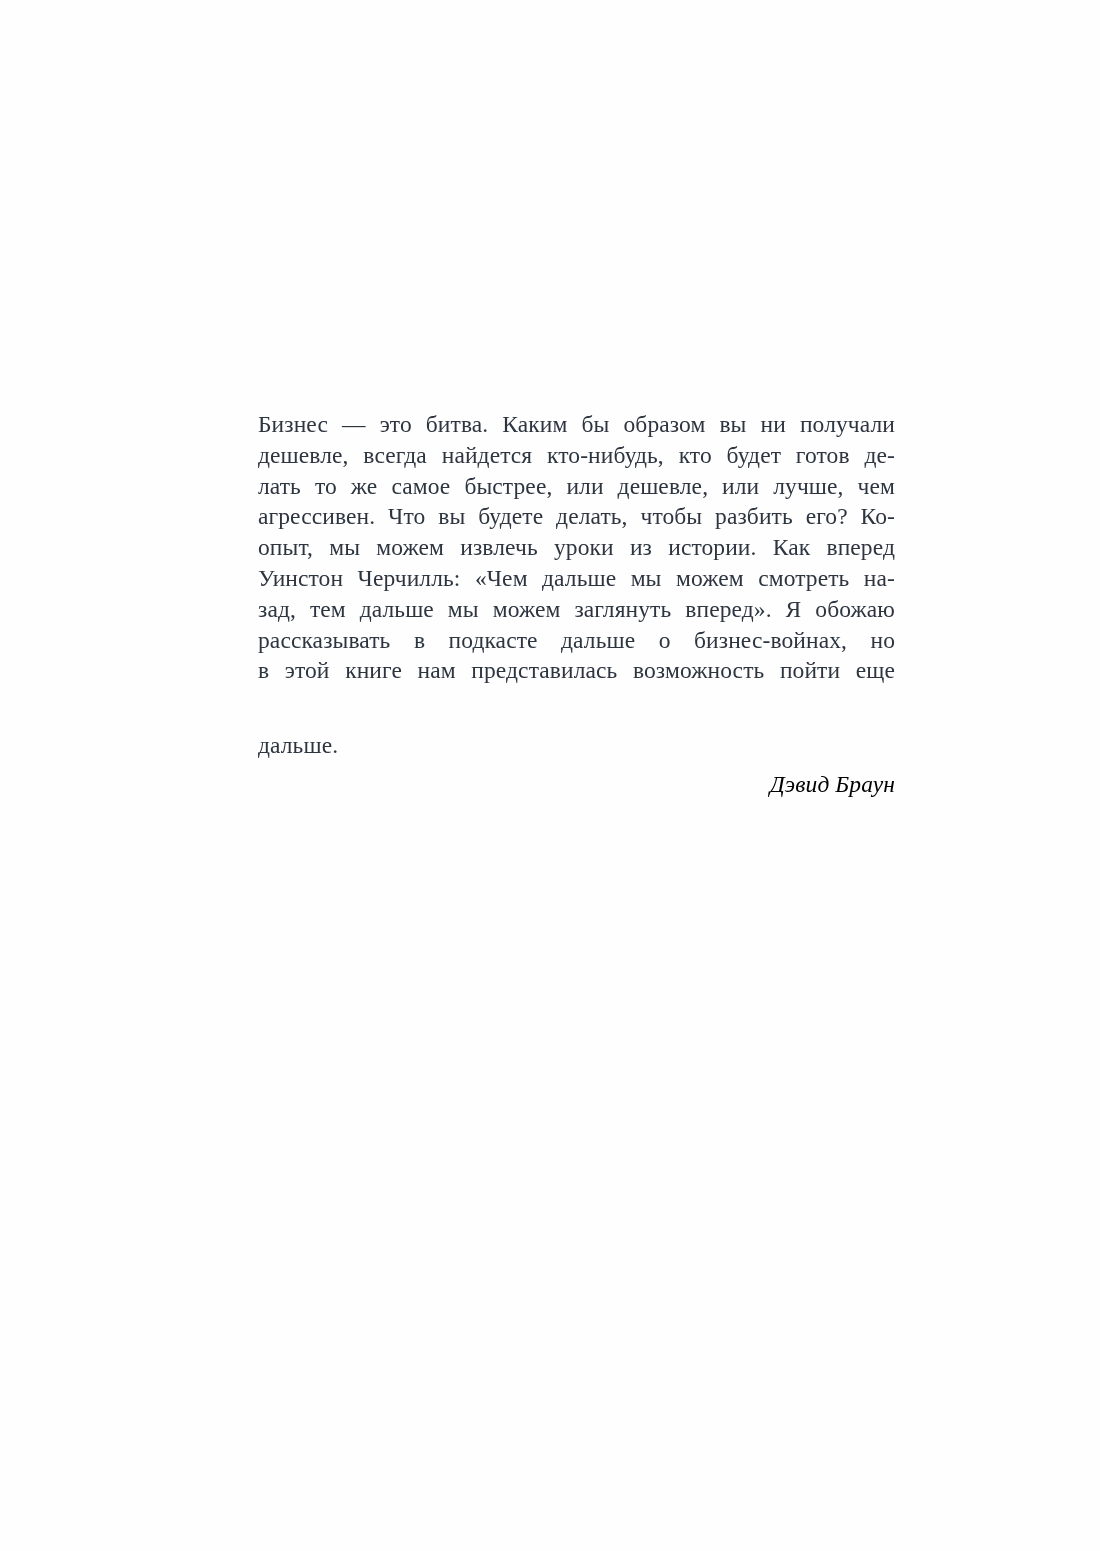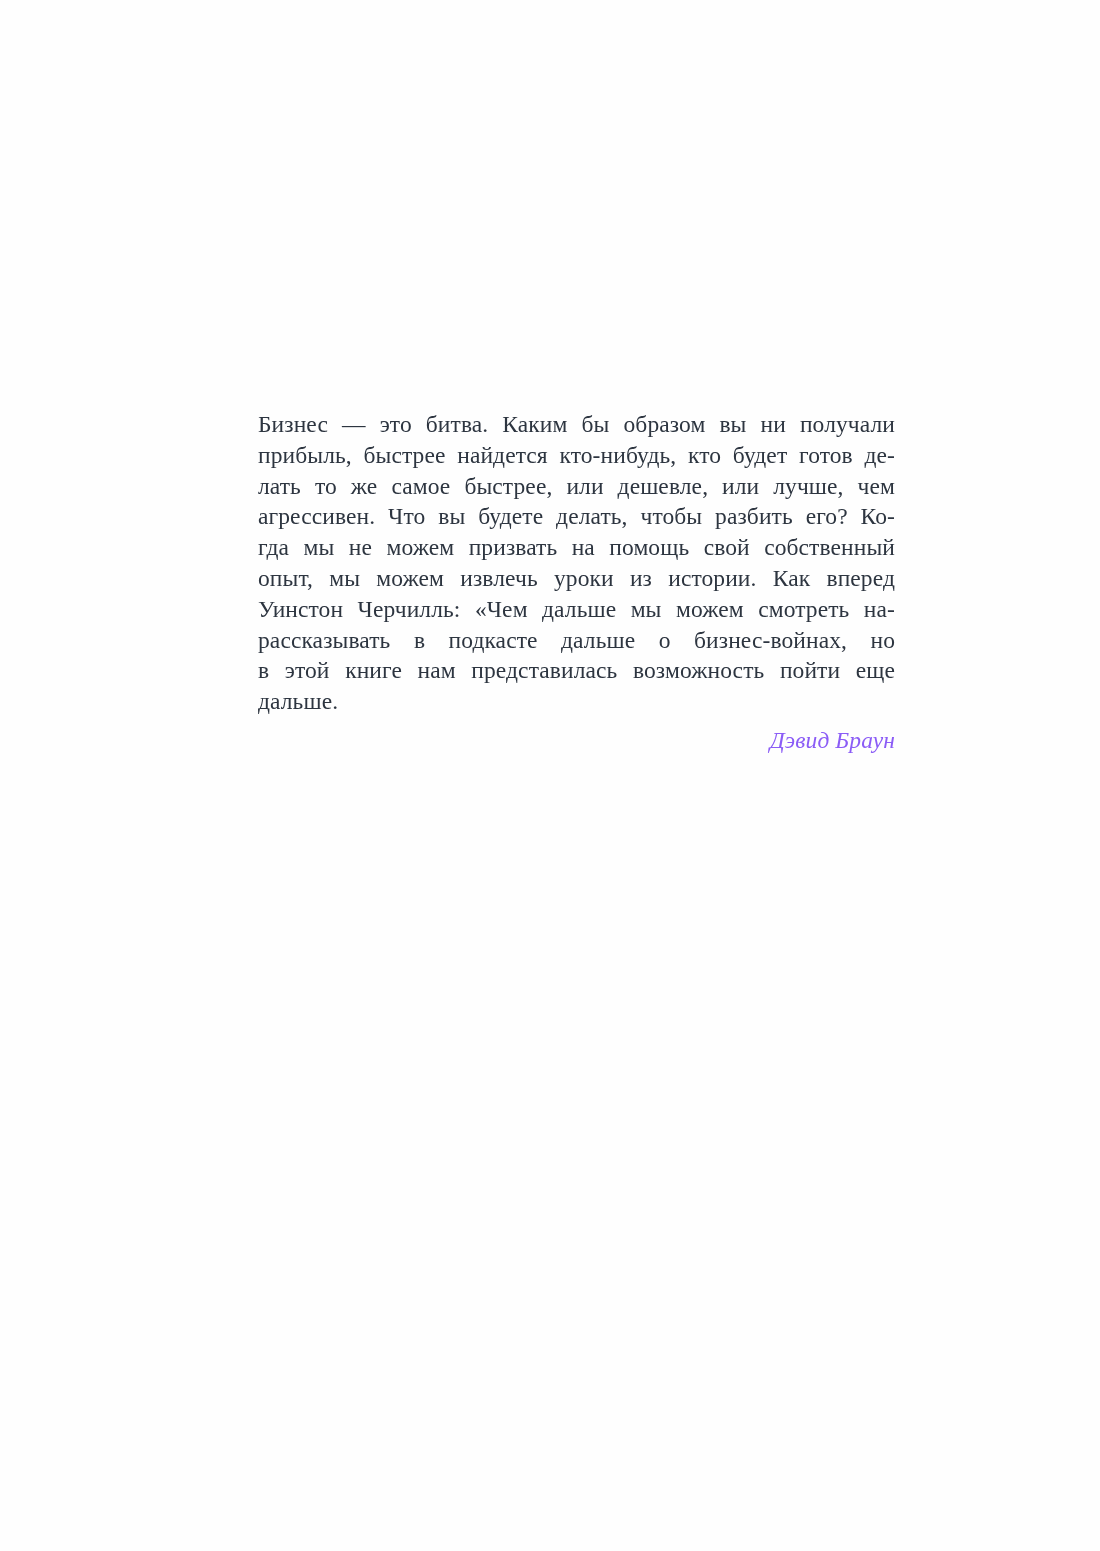--- a/index.html
+++ b/index.html
@@ -33,38 +33,39 @@
     line-height: 30.8px;
     letter-spacing: 0.1px;
   }
   .quote-line {
     text-align: justify;
     text-align-last: justify;
     white-space: normal;
   }
   .quote-line.last {
     text-align-last: left;
+    margin-top: 44px;
   }
   .attribution {
     margin-top: 8px;
     text-align: right;
     font-style: italic;
-    color: #8b5cf6;
+    color: #000000;
   }
 </style>
 </head>
 <body>
 
 <div class="book-page">
   <div class="quote-block">
     <div class="quote-line">Бизнес — это битва. Каким бы образом вы ни получали</div>
-    <div class="quote-line">прибыль, быстрее найдется кто-нибудь, кто будет готов де-</div>
+    <div class="quote-line">дешевле, всегда найдется кто-нибудь, кто будет готов де-</div>
     <div class="quote-line">лать то же самое быстрее, или дешевле, или лучше, чем</div>
     <div class="quote-line">агрессивен. Что вы будете делать, чтобы разбить его? Ко-</div>
-    <div class="quote-line">гда мы не можем призвать на помощь свой собственный</div>
     <div class="quote-line">опыт, мы можем извлечь уроки из истории. Как вперед</div>
     <div class="quote-line">Уинстон Черчилль: «Чем дальше мы можем смотреть на-</div>
+    <div class="quote-line">зад, тем дальше мы можем заглянуть вперед». Я обожаю</div>
     <div class="quote-line">рассказывать в подкасте дальше о бизнес-войнах, но</div>
     <div class="quote-line">в этой книге нам представилась возможность пойти еще</div>
     <div class="quote-line last">дальше.</div>
     <div class="attribution">Дэвид Браун</div>
   </div>
 </div>
 
 </body></html>

